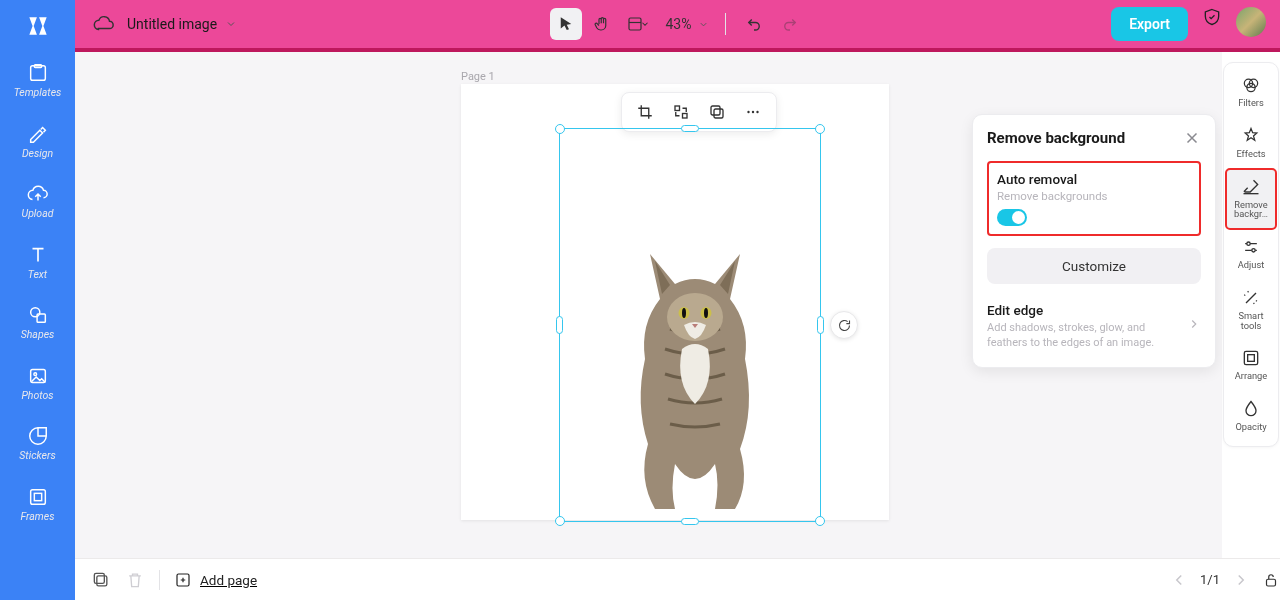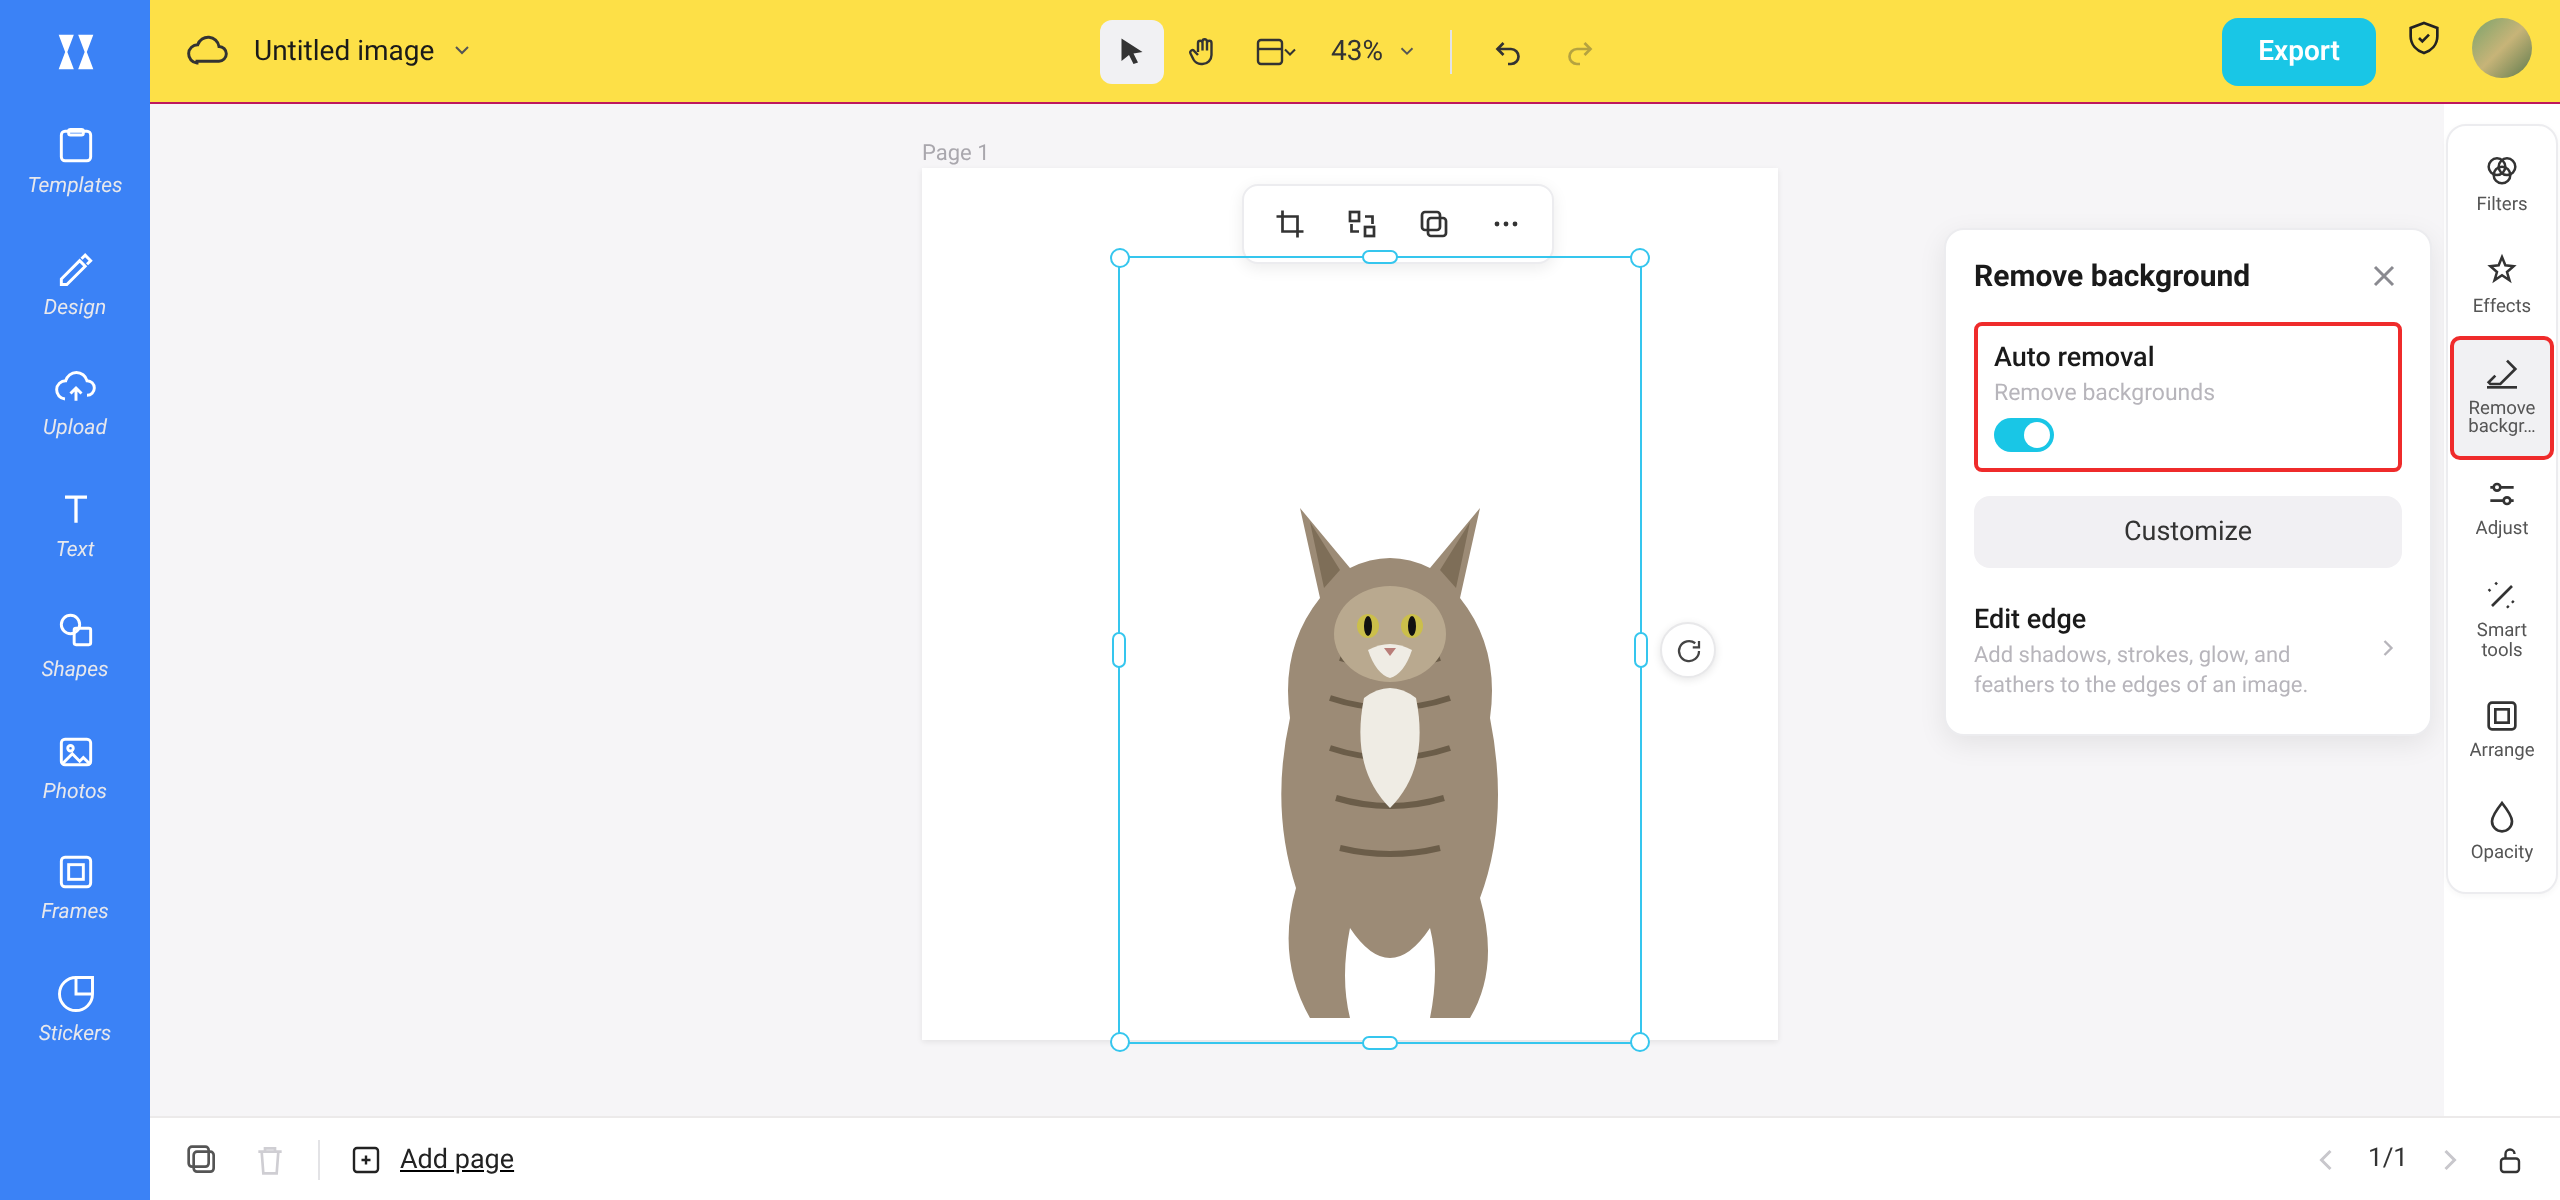--- a/index.html
+++ b/index.html
@@ -7,21 +7,21 @@
 
   
   .left-sidebar { position: absolute; left:0; top:0; width:75px; height:600px; background:#3b82f6; color:#fff; display:flex; flex-direction:column; align-items:center;font-style:italic; }
   .logo { width:75px; height:52px; display:flex; align-items:center; justify-content:center; }
   .logo svg { width:26px; height:26px; }
   .ls-item { width:75px; display:flex; flex-direction:column; align-items:center; justify-content:center; padding:10px 0 14px; cursor:pointer; }
   .ls-item .ic { width:22px; height:22px; display:flex; align-items:center; justify-content:center; color:#fff; }
   .ls-item .lbl { font-size:10.5px; color:#e8e8ec; margin-top:4px; line-height:1; }
 
   
-  .topbar { position:absolute; left:75px; right:0; top:0; height:52px; background:#fde047; border-bottom:1px solid #be185d; display:flex; align-items:center; }
+  .topbar { position:absolute; left:75px; right:0; top:0; height:52px; background:#ec4899; border-bottom:4px solid #be185d; display:flex; align-items:center; }
   .cloud-ic { margin-left:18px; width:22px; height:22px; color:#333; }
   .title-wrap { display:flex; align-items:center; margin-left:12px; cursor:pointer; }
   .title-wrap .t { font-size:14px; color:#1a1a1a; }
   .title-wrap .chev { margin-left:8px; color:#555; }
   .top-center { position:absolute; left:50%; transform:translateX(-50%); display:flex; align-items:center; gap:4px; }
   .toolbtn { width:32px; height:32px; border-radius:6px; display:flex; align-items:center; justify-content:center; color:#333; cursor:pointer; }
   .toolbtn.active { background:#f1f1f3; }
   .zoom { font-size:14px; color:#333; margin:0 4px 0 8px; display:flex; align-items:center; gap:6px; cursor:pointer;}
   .vdiv { width:1px; height:22px; background:#e3e3e6; margin:0 8px; }
   .top-right { position:absolute; right:14px; display:flex; gap:14px; }
@@ -79,21 +79,21 @@
 
   
   .bottombar { position:absolute; left:75px; right:0; bottom:0; height:42px; background:#fff; border-top:1px solid #eceaea; display:flex; align-items:center;text-decoration:underline;}
   .bb-left { display:flex; align-items:center; gap:14px; margin-left:16px;}
   .bb-left .ic{ width:20px; height:20px; color:#555; cursor:pointer;}
   .bb-left .ic.disabled{ color:#cfced3; cursor:default;}
   .bb-left .vdiv2{ width:1px; height:20px; background:#e3e3e6;}
   .addpage { display:flex; align-items:center; gap:8px; cursor:pointer; color:#222;}
   .addpage .ic{width:18px;height:18px;}
   .addpage .t{font-size:13.5px;}
-  .bb-right { position:absolute; right:16px; display:flex; align-items:center; gap:12px; color:#555;text-align:center;}
+  .bb-right { position:absolute; right:0; display:flex; align-items:center; gap:12px; color:#555;text-align:center;}
   .bb-right .nav{ width:18px;height:18px;color:#c8c7cc;cursor:pointer;}
   .bb-right .pg{ font-size:13px; color:#333;}
   .bb-right .lock{ width:18px;height:18px;color:#333;cursor:pointer;}
 
   
   .nub { position:absolute; left:75px; top:290px; width:10px; height:44px; background:#1a1a1d; border-radius:0 10px 10px 0;}
 </style>
 </head>
 <body>
 
@@ -153,34 +153,34 @@
           <rect x="4" y="5" width="16" height="14" rx="2"></rect>
           <circle cx="9" cy="10" r="1.5"></circle>
           <path d="M5 18l5-5 4 4 2-2 4 4"></path>
         </svg>
       </span>
     <span class="lbl">Photos</span>
   </div>
   <div class="ls-item">
     <span class="ic">
         <svg viewBox="0 0 24 24" stroke="#fff" stroke-width="1.6" fill="none">
+          <path d="M12 3a9 9 0 1 0 9 9V3h-9z"></path>
+          <path d="M12 3v9h9"></path>
+        </svg>
+      </span>
+    <span class="lbl">Stickers</span>
+  </div>
+  <div class="ls-item">
+    <span class="ic">
+        <svg viewBox="0 0 24 24" stroke="#fff" stroke-width="1.6" fill="none">
           <rect x="4" y="4" width="16" height="16" rx="2"></rect>
           <rect x="8" y="8" width="8" height="8"></rect>
         </svg>
       </span>
     <span class="lbl">Frames</span>
-  </div>
-  <div class="ls-item">
-    <span class="ic">
-        <svg viewBox="0 0 24 24" stroke="#fff" stroke-width="1.6" fill="none">
-          <path d="M12 3a9 9 0 1 0 9 9V3h-9z"></path>
-          <path d="M12 3v9h9"></path>
-        </svg>
-      </span>
-    <span class="lbl">Stickers</span>
   </div>
 </div>
 
 <div class="nub"></div>
 
 <div class="topbar">
   <span class="cloud-ic">
     <svg viewBox="0 0 24 24" stroke="#333" stroke-width="1.6" fill="none">
         <path d="M6 18a5 5 0 0 1 .4-9.98A6 6 0 0 1 18 9a4 4 0 0 1 0 8H6z"></path>
       </svg>

